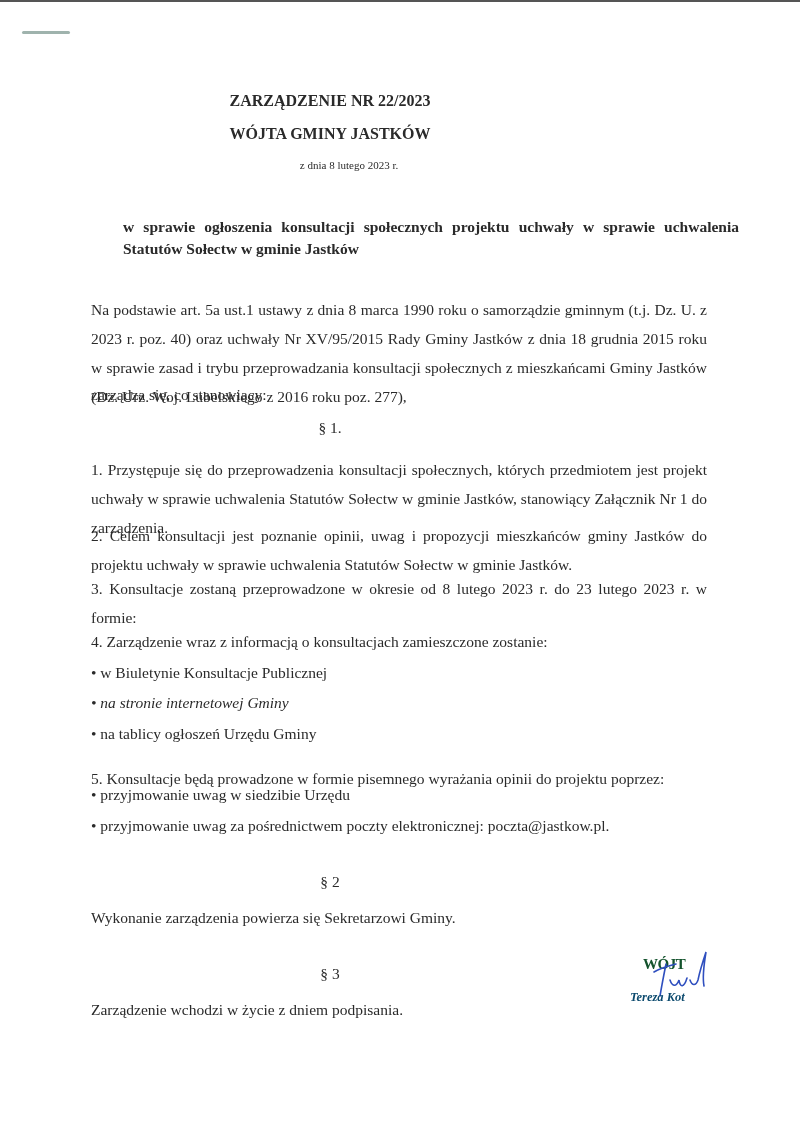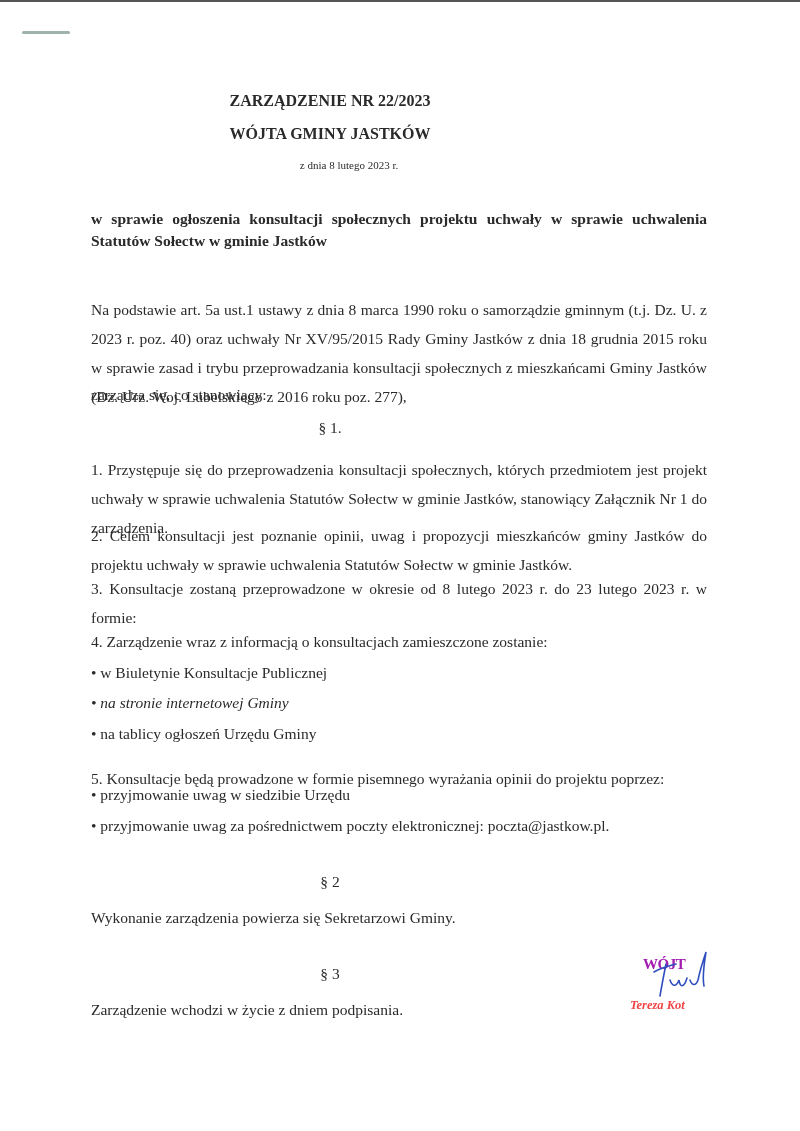--- a/index.html
+++ b/index.html
@@ -12,35 +12,35 @@
   .scan-edge { position: absolute; left: 0; top: 0; width: 800px; height: 2px; background: #555; }
   .scan-mark { position: absolute; left: 22px; top: 31px; width: 48px; height: 3px; background: #9fb3ad; border-radius: 2px; }
   .abs { position: absolute; margin: 0; }
   .center { left: 0; width: 660px; text-align: center; }
   .title { font-weight: bold; font-size: 16px; }
   .date { font-size: 11px; padding-left: 19px; }
   .subject { left: 91px; width: 616px; font-weight: bold; font-size: 15.5px; line-height: 22px; text-align: justify; }
   .para { left: 91px; width: 616px; font-size: 15.5px; line-height: 29px; text-align: justify; text-align-last: left; }
   .sec { font-size: 15.5px; }
   .stamp { position: absolute; left: 616px; top: 950px; width: 100px; height: 66px; }
-  .stamp-title { position: absolute; left: 27px; top: 6px; color: #a21caf; font-weight: bold; font-size: 15px; letter-spacing: -0.5px; }
-  .stamp-name { position: absolute; left: 14px; top: 48px; color: #ef4444; font-style: italic; font-weight: bold; font-size: 12.5px; white-space: nowrap; }
+  .stamp-title { position: absolute; left: 27px; top: 6px; color: #14532d; font-weight: bold; font-size: 15px; letter-spacing: -0.5px; }
+  .stamp-name { position: absolute; left: 14px; top: 40px; color: #0c4a6e; font-style: italic; font-weight: bold; font-size: 12.5px; white-space: nowrap; }
   .sig { position: absolute; left: 30px; top: 0; width: 70px; height: 50px; }
 </style>
 </head>
 <body>
 
 <div class="scan-edge"></div>
 <div class="scan-mark"></div>
 
 <p class="abs center title" style="top:92px;">ZARZĄDZENIE NR 22/2023</p>
 <p class="abs center title" style="top:125px;">WÓJTA GMINY JASTKÓW</p>
 <p class="abs center date" style="top:159px;">z dnia 8 lutego 2023 r.</p>
 
-<p class="abs subject" style="top:208px;">w sprawie ogłoszenia konsultacji społecznych projektu uchwały w sprawie uchwalenia Statutów Sołectw w gminie Jastków</p>
+<p class="abs subject" style="top:216px;margin-left:32px;">w sprawie ogłoszenia konsultacji społecznych projektu uchwały w sprawie uchwalenia Statutów Sołectw w gminie Jastków</p>
 
 <p class="abs para" style="top:295px;">Na podstawie art. 5a ust.1 ustawy z dnia 8 marca 1990 roku o samorządzie gminnym (t.j. Dz. U. z 2023 r. poz. 40) oraz uchwały Nr XV/95/2015 Rady Gminy Jastków z dnia 18 grudnia 2015 roku w sprawie zasad i trybu przeprowadzania konsultacji społecznych z mieszkańcami Gminy Jastków (Dz. Urz. Woj. Lubelskiego z 2016 roku poz. 277),</p>
 <p class="abs para" style="top:380px;">zarządza się, co stanowiący:</p>
 
 <p class="abs center sec" style="top:419px;">§ 1.</p>
 
 <p class="abs para" style="top:455px;">1. Przystępuje się do przeprowadzenia konsultacji społecznych, których przedmiotem jest projekt uchwały w sprawie uchwalenia Statutów Sołectw w gminie Jastków, stanowiący Załącznik Nr 1 do zarządzenia.</p>
 <p class="abs para" style="top:521px;">2. Celem konsultacji jest poznanie opinii, uwag i propozycji mieszkańców gminy Jastków do projektu uchwały w sprawie uchwalenia Statutów Sołectw w gminie Jastków.</p>
 <p class="abs para" style="top:574px;">3. Konsultacje zostaną przeprowadzone w okresie od 8 lutego 2023 r. do 23 lutego 2023 r. w formie:</p>
 <p class="abs para" style="top:627px;">4. Zarządzenie wraz z informacją o konsultacjach zamieszczone zostanie:</p>

